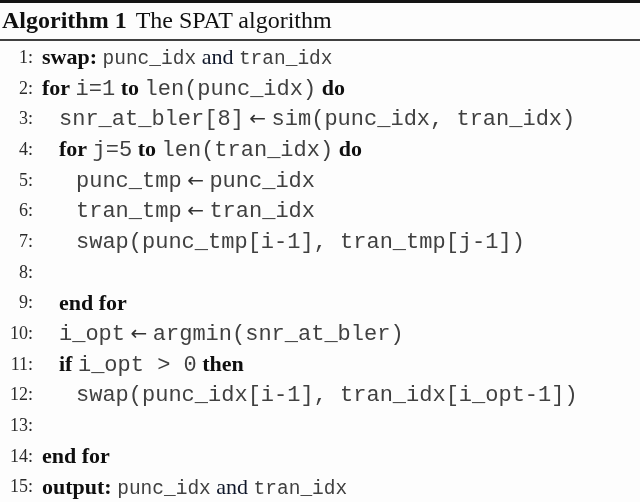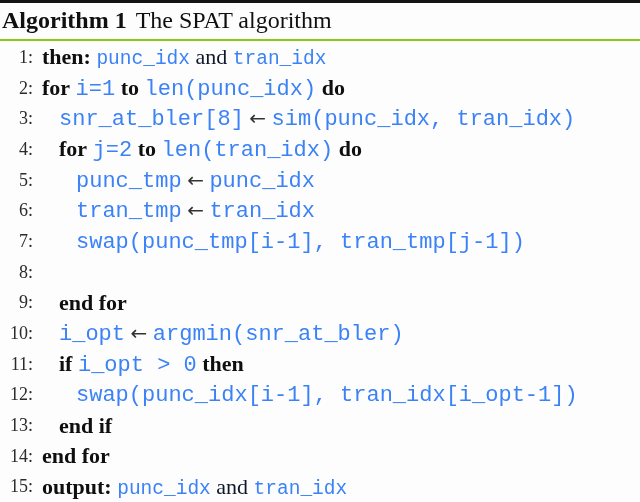--- a/index.html
+++ b/index.html
@@ -15,21 +15,21 @@
   }
   .algo-box {
     width: 640px;
   }
   .rule-top {
     height: 3px;
     background: #141414;
   }
   .algo-header {
     padding: 4px 2px 5px 2px;
-    border-bottom: 2px solid #84cc16;
+    border-bottom: 2px solid #404040;
     font-size: 24px;
     color: #101010;
     white-space: nowrap;
   }
   .algo-label {
     font-weight: bold;
     margin-right: 9px;
   }
   .algo-body {
     list-style: none;
@@ -60,21 +60,21 @@
     font-weight: bold;
     color: #0f0f0f;
   }
   .seg-plain {
     font-family: "Liberation Serif", serif;
     color: #0f172a;
   }
   .seg-code {
     font-family: "Liberation Mono", monospace;
     font-size: 22px;
-    color: #3b82f6;
+    color: #404040;
   }
   .seg-arrow {
     font-family: "DejaVu Sans", sans-serif;
     font-size: 20px;
     color: #333333;
   }
   
   .io .seg-code { font-size: 19.5px; }
   
   .tight { letter-spacing: -0.4px; word-spacing: -6px; }
@@ -83,33 +83,33 @@
 <body>
 
 <div class="algo-box">
   <div class="rule-top"></div>
   <div class="algo-header">
     <span class="algo-label">Algorithm 1</span><span class="algo-title">The SPAT algorithm</span>
   </div>
   <ol class="algo-body" id="algo-body">
       <li class="algo-line io">
         <span class="line-num">1:</span>
-        <span class="line-content indent-0"><span class="seg-kw">then:</span> <span class="seg-code">punc_idx</span> <span class="seg-plain">and</span> <span class="seg-code">tran_idx</span></span>
+        <span class="line-content indent-0"><span class="seg-kw">swap:</span> <span class="seg-code">punc_idx</span> <span class="seg-plain">and</span> <span class="seg-code">tran_idx</span></span>
       </li>
       <li class="algo-line">
         <span class="line-num">2:</span>
         <span class="line-content indent-0"><span class="seg-kw">for</span> <span class="seg-code">i=1</span> <span class="seg-kw">to</span> <span class="seg-code">len(punc_idx)</span> <span class="seg-kw">do</span></span>
       </li>
       <li class="algo-line">
         <span class="line-num">3:</span>
         <span class="line-content indent-1"><span class="seg-code">snr_at_bler[8]</span> <span class="seg-arrow">←</span> <span class="seg-code">sim(punc_idx, tran_idx)</span></span>
       </li>
       <li class="algo-line">
         <span class="line-num">4:</span>
-        <span class="line-content indent-1"><span class="seg-kw">for</span> <span class="seg-code">j=2</span> <span class="seg-kw">to</span> <span class="seg-code">len(tran_idx)</span> <span class="seg-kw">do</span></span>
+        <span class="line-content indent-1"><span class="seg-kw">for</span> <span class="seg-code">j=5</span> <span class="seg-kw">to</span> <span class="seg-code">len(tran_idx)</span> <span class="seg-kw">do</span></span>
       </li>
       <li class="algo-line">
         <span class="line-num">5:</span>
         <span class="line-content indent-2"><span class="seg-code">punc_tmp</span> <span class="seg-arrow">←</span> <span class="seg-code">punc_idx</span></span>
       </li>
       <li class="algo-line">
         <span class="line-num">6:</span>
         <span class="line-content indent-2"><span class="seg-code">tran_tmp</span> <span class="seg-arrow">←</span> <span class="seg-code">tran_idx</span></span>
       </li>
       <li class="algo-line">
@@ -130,21 +130,20 @@
       <li class="algo-line">
         <span class="line-num">11:</span>
         <span class="line-content indent-1"><span class="seg-kw">if</span> <span class="seg-code">i_opt &gt; 0</span> <span class="seg-kw">then</span></span>
       </li>
       <li class="algo-line">
         <span class="line-num">12:</span>
         <span class="line-content indent-2"><span class="seg-code">swap(punc_idx[i-1], tran_idx[i_opt-1])</span></span>
       </li>
       <li class="algo-line">
         <span class="line-num">13:</span>
-        <span class="line-content indent-1"><span class="seg-kw">end if</span></span>
       </li>
       <li class="algo-line">
         <span class="line-num">14:</span>
         <span class="line-content indent-0"><span class="seg-kw">end for</span></span>
       </li>
       <li class="algo-line io">
         <span class="line-num">15:</span>
         <span class="line-content indent-0"><span class="seg-kw">output:</span> <span class="seg-code">punc_idx</span> <span class="seg-plain">and</span> <span class="seg-code">tran_idx</span></span>
       </li>
     </ol>

